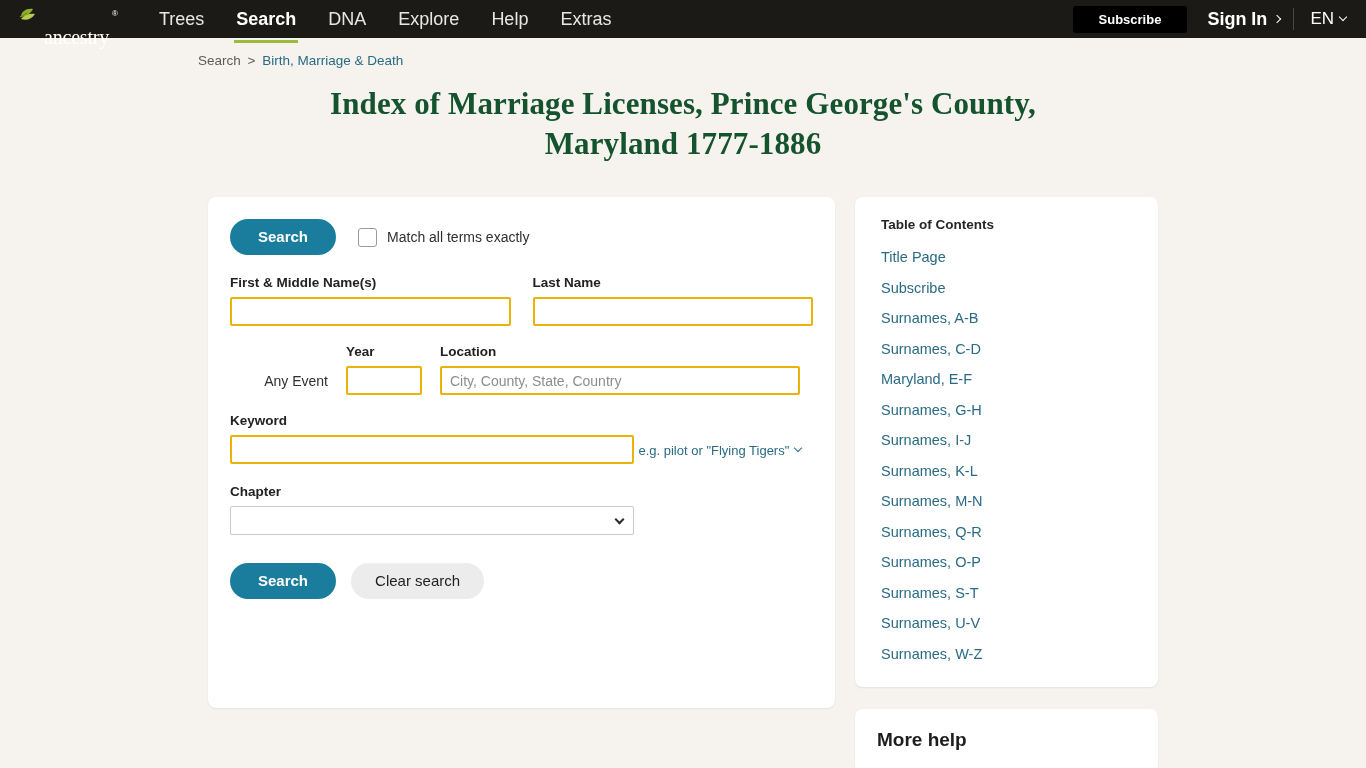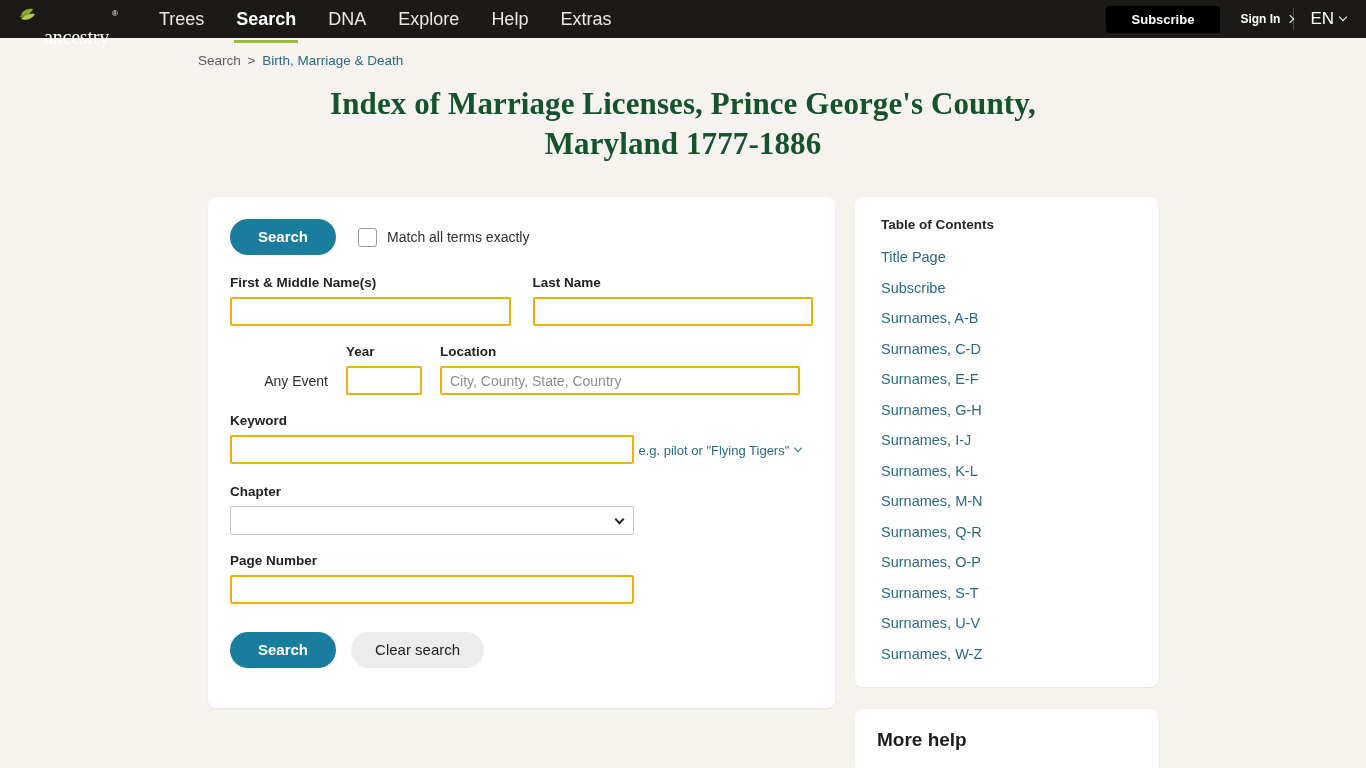--- a/index.html
+++ b/index.html
@@ -83,26 +83,26 @@
     font-size: 13px;
     font-weight: bold;
     border: none;
     border-radius: 3px;
     padding: 6px 26px;
     cursor: pointer;
     font-family: "Liberation Sans", sans-serif;
   }
   .signin {
     color: #ffffff;
-    font-size: 12px;
+    font-size: 18px;
     font-weight: bold;
     display: flex;
     align-items: center;
     gap: 7px;
-    padding: 0 0 0 20px;
+    padding: 0 13px 0 20px;
     cursor: pointer;
     border-right: 1px solid #4a4844;
     height: 22px;
   }
   .chev-right {
     display: inline-block;
     width: 6px; height: 6px;
     border-right: 1.6px solid #ffffff;
     border-top: 1.6px solid #ffffff;
     transform: rotate(45deg);
@@ -453,40 +453,36 @@
     <div class="blk" style="margin-top:20px;">
       <label class="fld-label">Chapter</label>
       <div class="sel-wrap">
         <select class="sel">
           <option></option>
         </select>
         <span class="sel-arrow"></span>
       </div>
     </div>
 
-    <div class="blk">
-      <label class="fld-label">Page Number</label>
-      <input class="txt kw-input" type="text" value="" style="">
-    </div>
 
     <div class="btn-row">
       <button class="btn-teal">Search</button>
       <button class="btn-grey">Clear search</button>
     </div>
   </div>
 
   <div class="side-col">
     <div class="card browse-card">
       <div class="toc-label">Table of Contents</div>
       <ul class="toc-list">
         <li><a class="toc-link">Title Page</a></li>
         <li><a class="toc-link">Subscribe</a></li>
         <li><a class="toc-link">Surnames, A-B</a></li>
         <li><a class="toc-link">Surnames, C-D</a></li>
-        <li><a class="toc-link">Surnames, E-F</a></li>
+        <li><a class="toc-link">Maryland, E-F</a></li>
         <li><a class="toc-link">Surnames, G-H</a></li>
         <li><a class="toc-link">Surnames, I-J</a></li>
         <li><a class="toc-link">Surnames, K-L</a></li>
         <li><a class="toc-link">Surnames, M-N</a></li>
         <li><a class="toc-link">Surnames, Q-R</a></li>
         <li><a class="toc-link">Surnames, O-P</a></li>
         <li><a class="toc-link">Surnames, S-T</a></li>
         <li><a class="toc-link">Surnames, U-V</a></li>
         <li><a class="toc-link">Surnames, W-Z</a></li>
       </ul>

